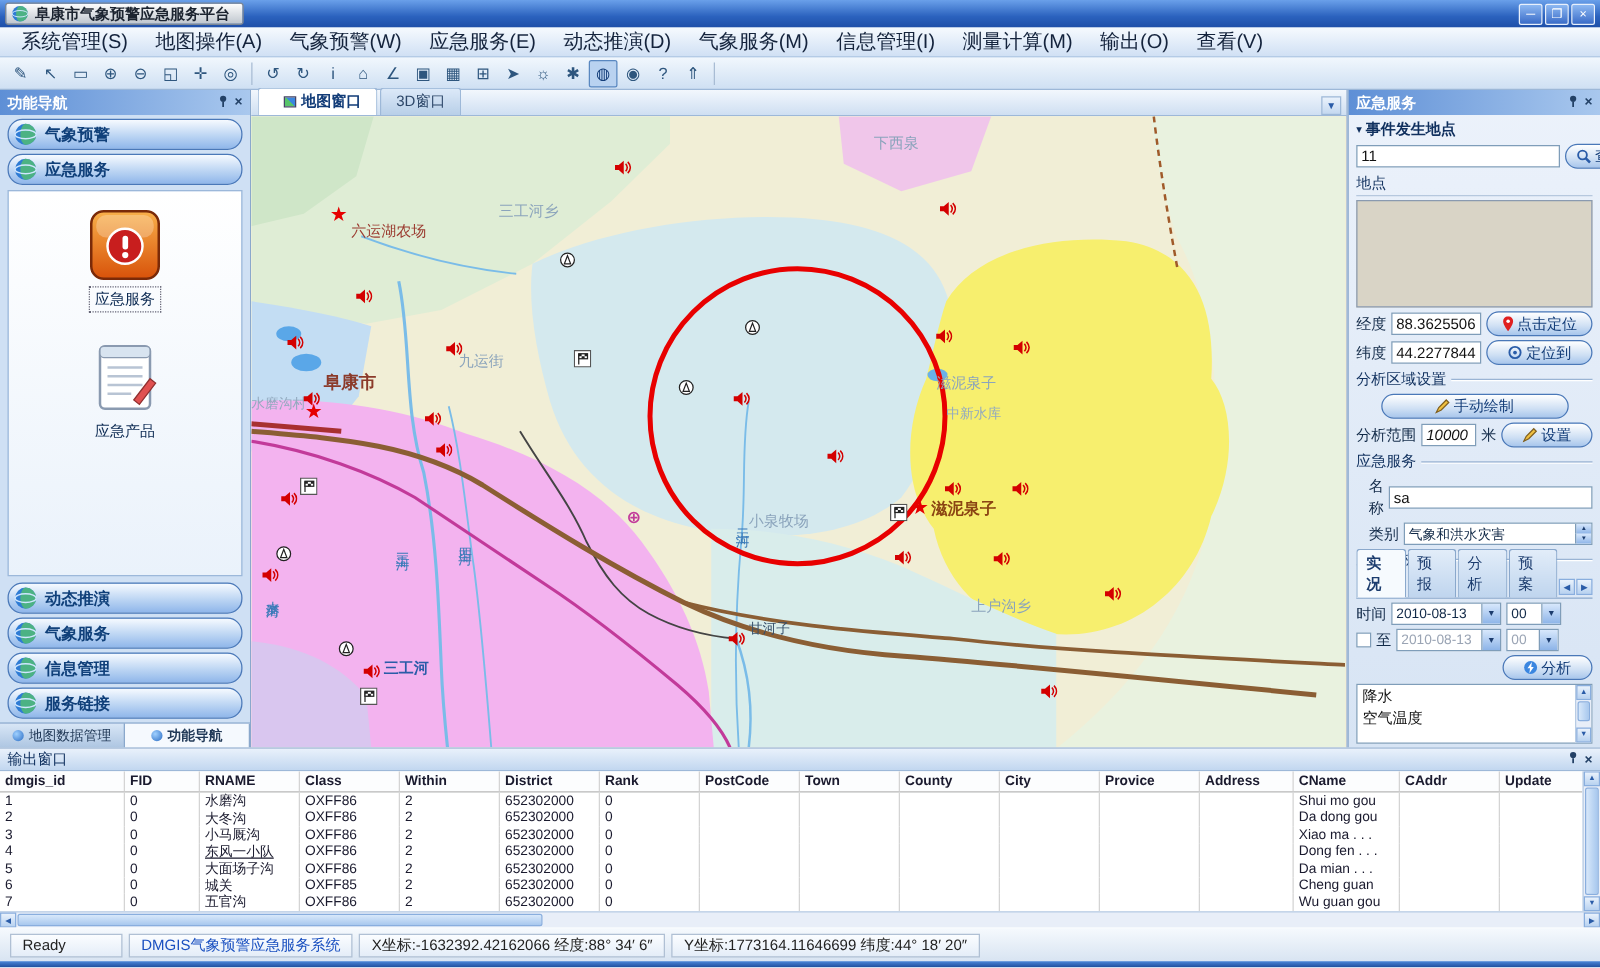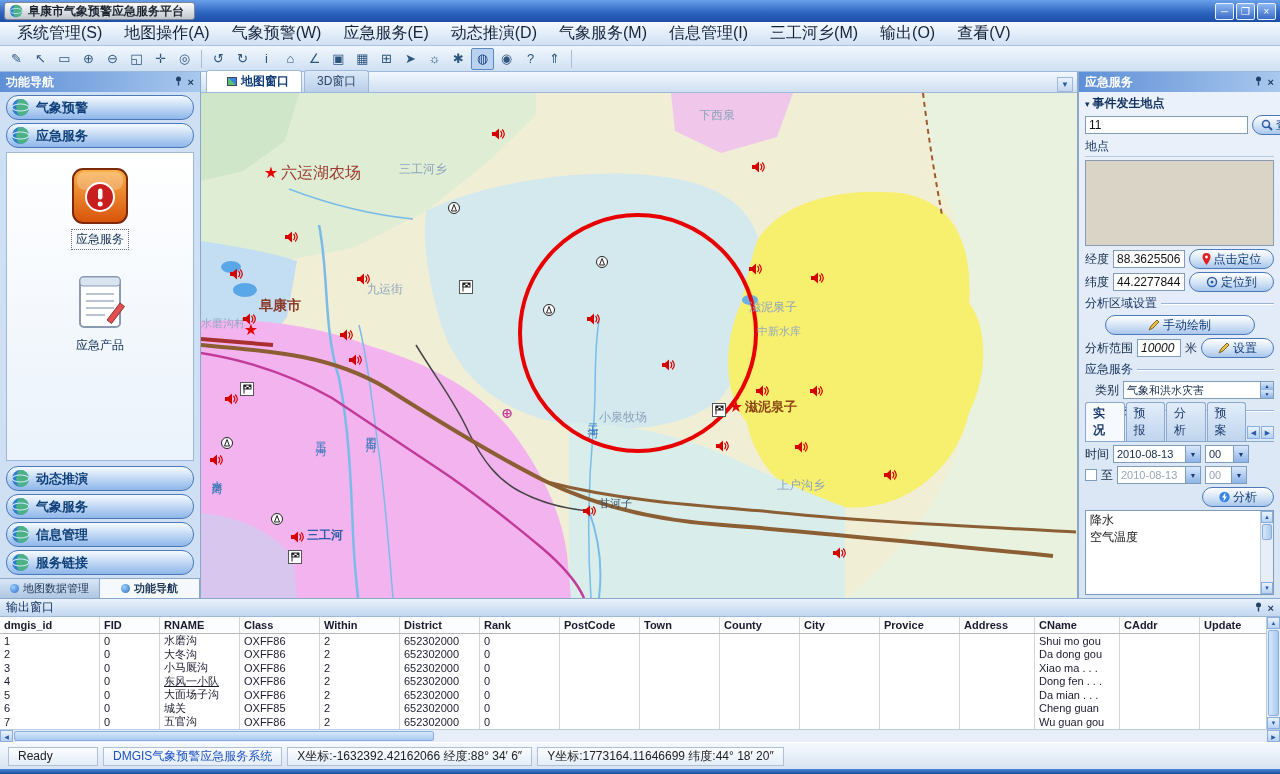--- a/index.html
+++ b/index.html
@@ -43,21 +43,21 @@
   .map-tab-ico{width:10px;height:9px;background:linear-gradient(45deg,#57c46a 50%,#3a86e0 50%);display:inline-block;border:1px solid #446;}
   .map-dd{margin-left:auto;margin-right:4px;width:16px;height:15px;border:1px solid #9db8d8;background:linear-gradient(#eaf2fc,#c4d8f0);font-size:8px;text-align:center;line-height:13px;color:#2a5ca8;}
   .map-viewport{position:relative;flex:1;overflow:hidden;background:#f1eed6;}
   .map-viewport svg.basemap{position:absolute;left:0;top:0;}
   .map-label{position:absolute;white-space:nowrap;pointer-events:none;transform:translate(0,-50%);}
   .lbl-place{color:#8ba4bc;font-size:12px;}
   .lbl-place-sm{color:#93aabf;font-size:11px;}
   .lbl-city{color:#8b3a2a;font-weight:bold;font-size:14px;}
   .lbl-town{color:#8b4513;font-weight:bold;font-size:13px;}
   .lbl-town-sm{color:#37506b;font-size:11px;}
-  .lbl-farm{color:#9b3b30;font-size:16px;}
+  .lbl-farm{color:#9b3b30;font-size:12px;margin-top:12px;}
   .lbl-river-h{color:#2a5ca8;font-weight:bold;font-size:12px;}
   .lbl-river-v{color:#3a7ab8;font-size:11px;writing-mode:vertical-rl;letter-spacing:2px;transform:none;}
   .marker{position:absolute;transform:translate(-50%,-50%);line-height:0;}
   .marker .star{color:#e60000;font-size:16px;line-height:1;}
   .marker .poi{color:#c23a9a;font-size:14px;line-height:1;font-weight:bold;}
 
   
   .rpanel{position:absolute;top:72px;left:1078px;width:202px;height:526px;background:linear-gradient(#ecf2fb,#d7e4f4);border-left:1px solid #8aa8cc;display:flex;flex-direction:column;}
   .rp-body{flex:1;padding:3px 6px;display:flex;flex-direction:column;gap:3px;overflow:hidden;font-size:12px;color:#122a48;}
   .row{display:flex;align-items:center;gap:4px;}
@@ -132,21 +132,21 @@
   </div>
 
   <div class="menubar">
       <div class="menu-item">系统管理(S)</div>
       <div class="menu-item">地图操作(A)</div>
       <div class="menu-item">气象预警(W)</div>
       <div class="menu-item">应急服务(E)</div>
       <div class="menu-item">动态推演(D)</div>
       <div class="menu-item">气象服务(M)</div>
       <div class="menu-item">信息管理(I)</div>
-      <div class="menu-item">三工河乡(M)</div>
+      <div class="menu-item">测量计算(M)</div>
       <div class="menu-item">输出(O)</div>
       <div class="menu-item">查看(V)</div>
     </div>
 
   <div class="toolbar">
       <div class="tb-btn">✎</div>
       <div class="tb-btn">↖</div>
       <div class="tb-btn">▭</div>
       <div class="tb-btn">⊕</div>
       <div class="tb-btn">⊖</div>
@@ -551,20 +551,24 @@
                 <path d="M1,11 L3,7 L9,1 L11,3 L5,9 Z" fill="#f0c040" stroke="#806020"></path>
               </svg></span>
           <span>设置</span>
         </div>
       </div>
       <div class="grp">
           <span>应急服务</span>
           <div class="line"></div>
         </div>
       <div class="row">
+        <span style="width:34px;text-align:right">名称</span>
+        <input class="txt" style="flex: 1 1 0%;" value="sa">
+      </div>
+      <div class="row">
         <span style="width:34px;text-align:right">类别</span>
         <div class="combo" style="flex:1">
           <span class="val">气象和洪水灾害</span>
           <span class="spin">
               <span>▲</span>
               <span>▼</span>
             </span>
         </div>
       </div>
       <div class="grp">

